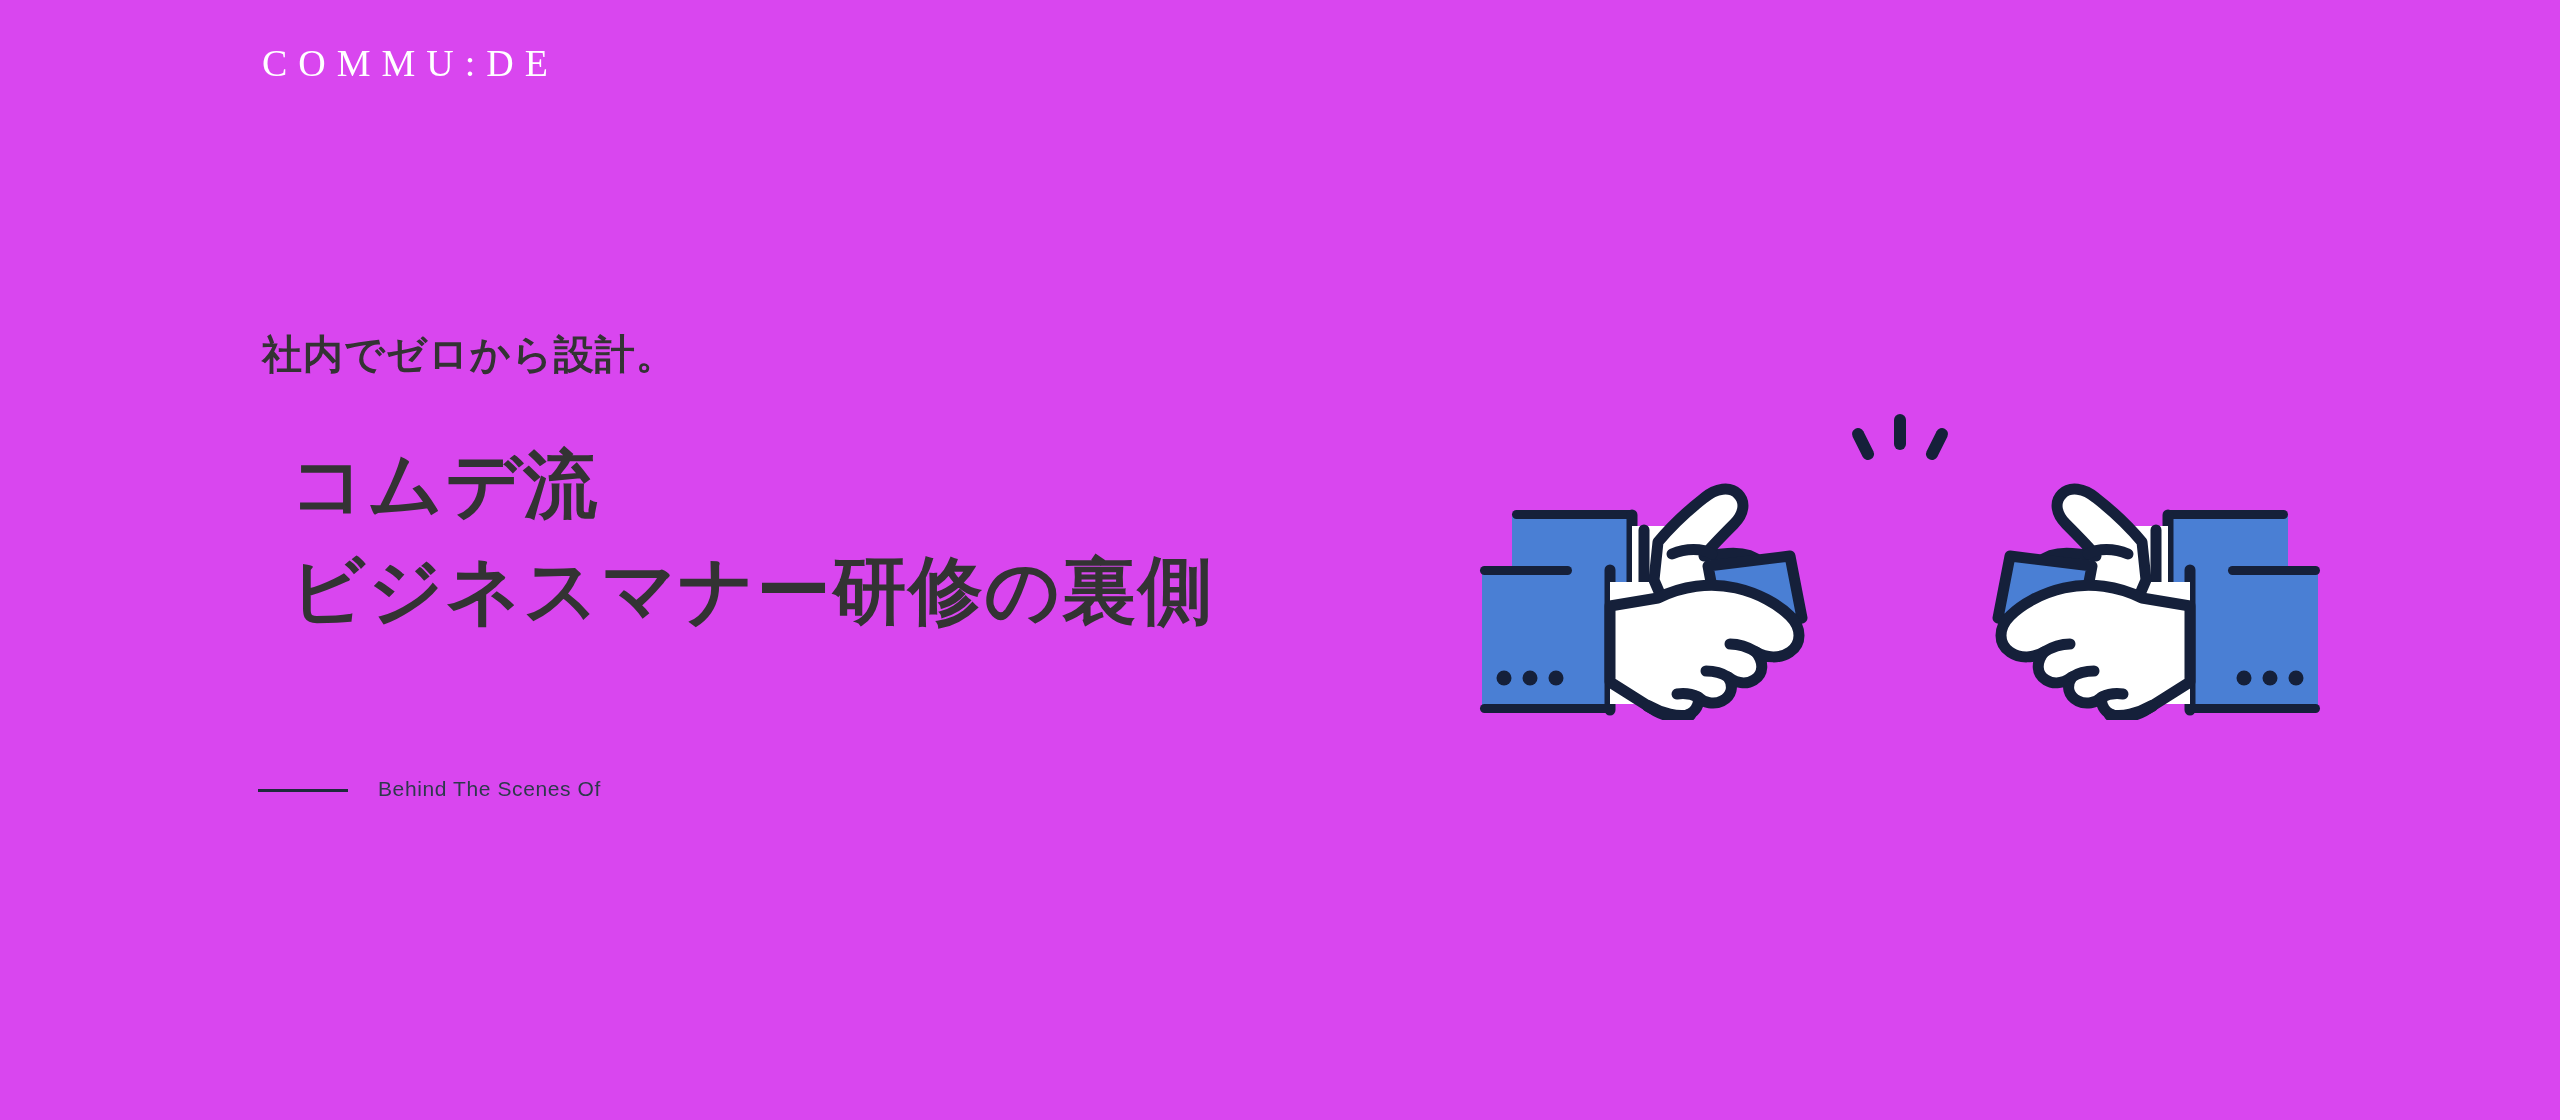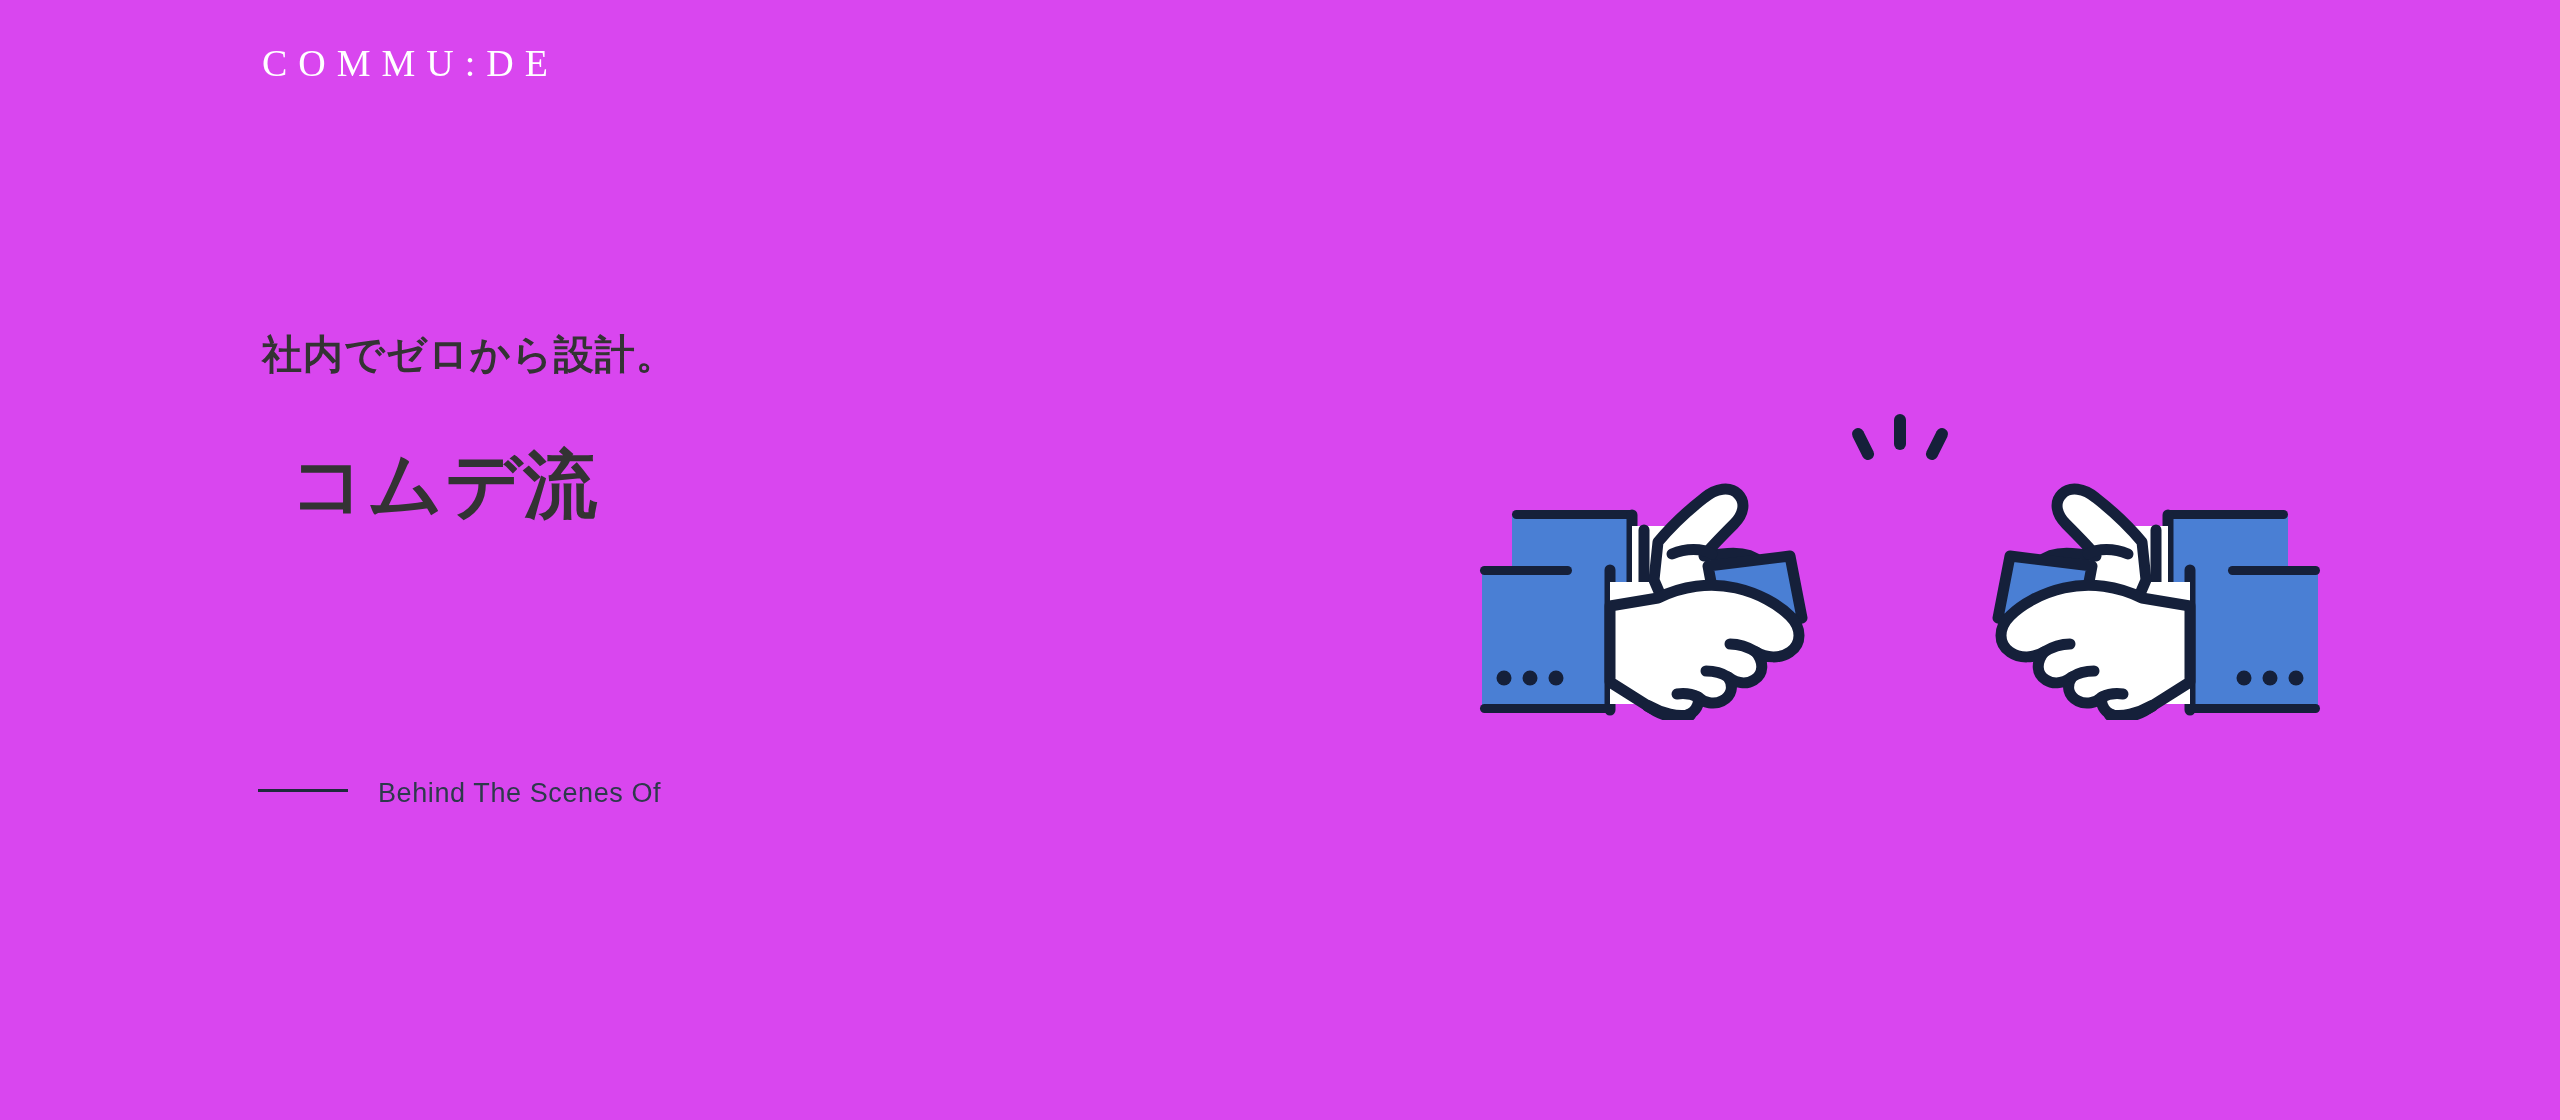--- a/index.html
+++ b/index.html
@@ -85,21 +85,21 @@
   .rule {
     width: 90px;
     height: 3px;
     background: #1f2a3c;
     margin-top: 17px;
     flex: 0 0 auto;
   }
   .subtext {
     margin-left: 30px;
     color: #2d3a4b;
-    font-size: 27px;
+    font-size: 21px;
     font-weight: 400;
     line-height: 1.62;
     letter-spacing: 0.6px;
     white-space: nowrap;
   }
   .subtext .sline { display: block; }
 
   
   .illustration {
     position: absolute;
@@ -115,20 +115,21 @@
 
 <div class="stage">
 
   <div class="logo">COMMU:DE</div>
 
   <div class="copy">
     <p class="eyebrow">社内でゼロから設計。</p>
 
     <h1 class="headline">
       <span class="line">コムデ流</span>
+      <span class="line">ビジネスマナー研修の裏側</span>
     </h1>
   </div>
 
   <div class="subcaption">
     <span class="rule"></span>
     <div class="subtext">
       <span class="sline">Behind The Scenes Of</span>
     </div>
   </div>
 

